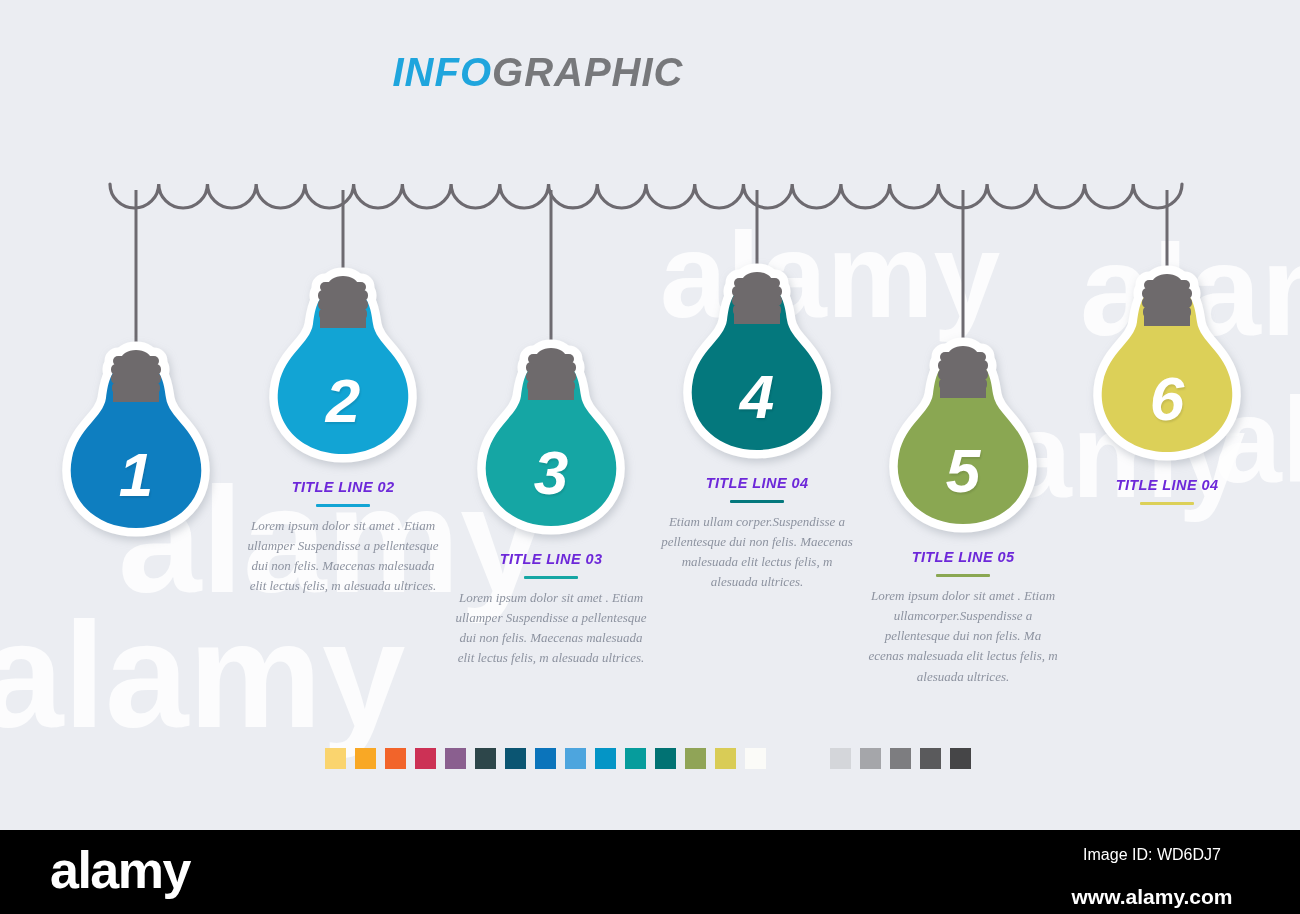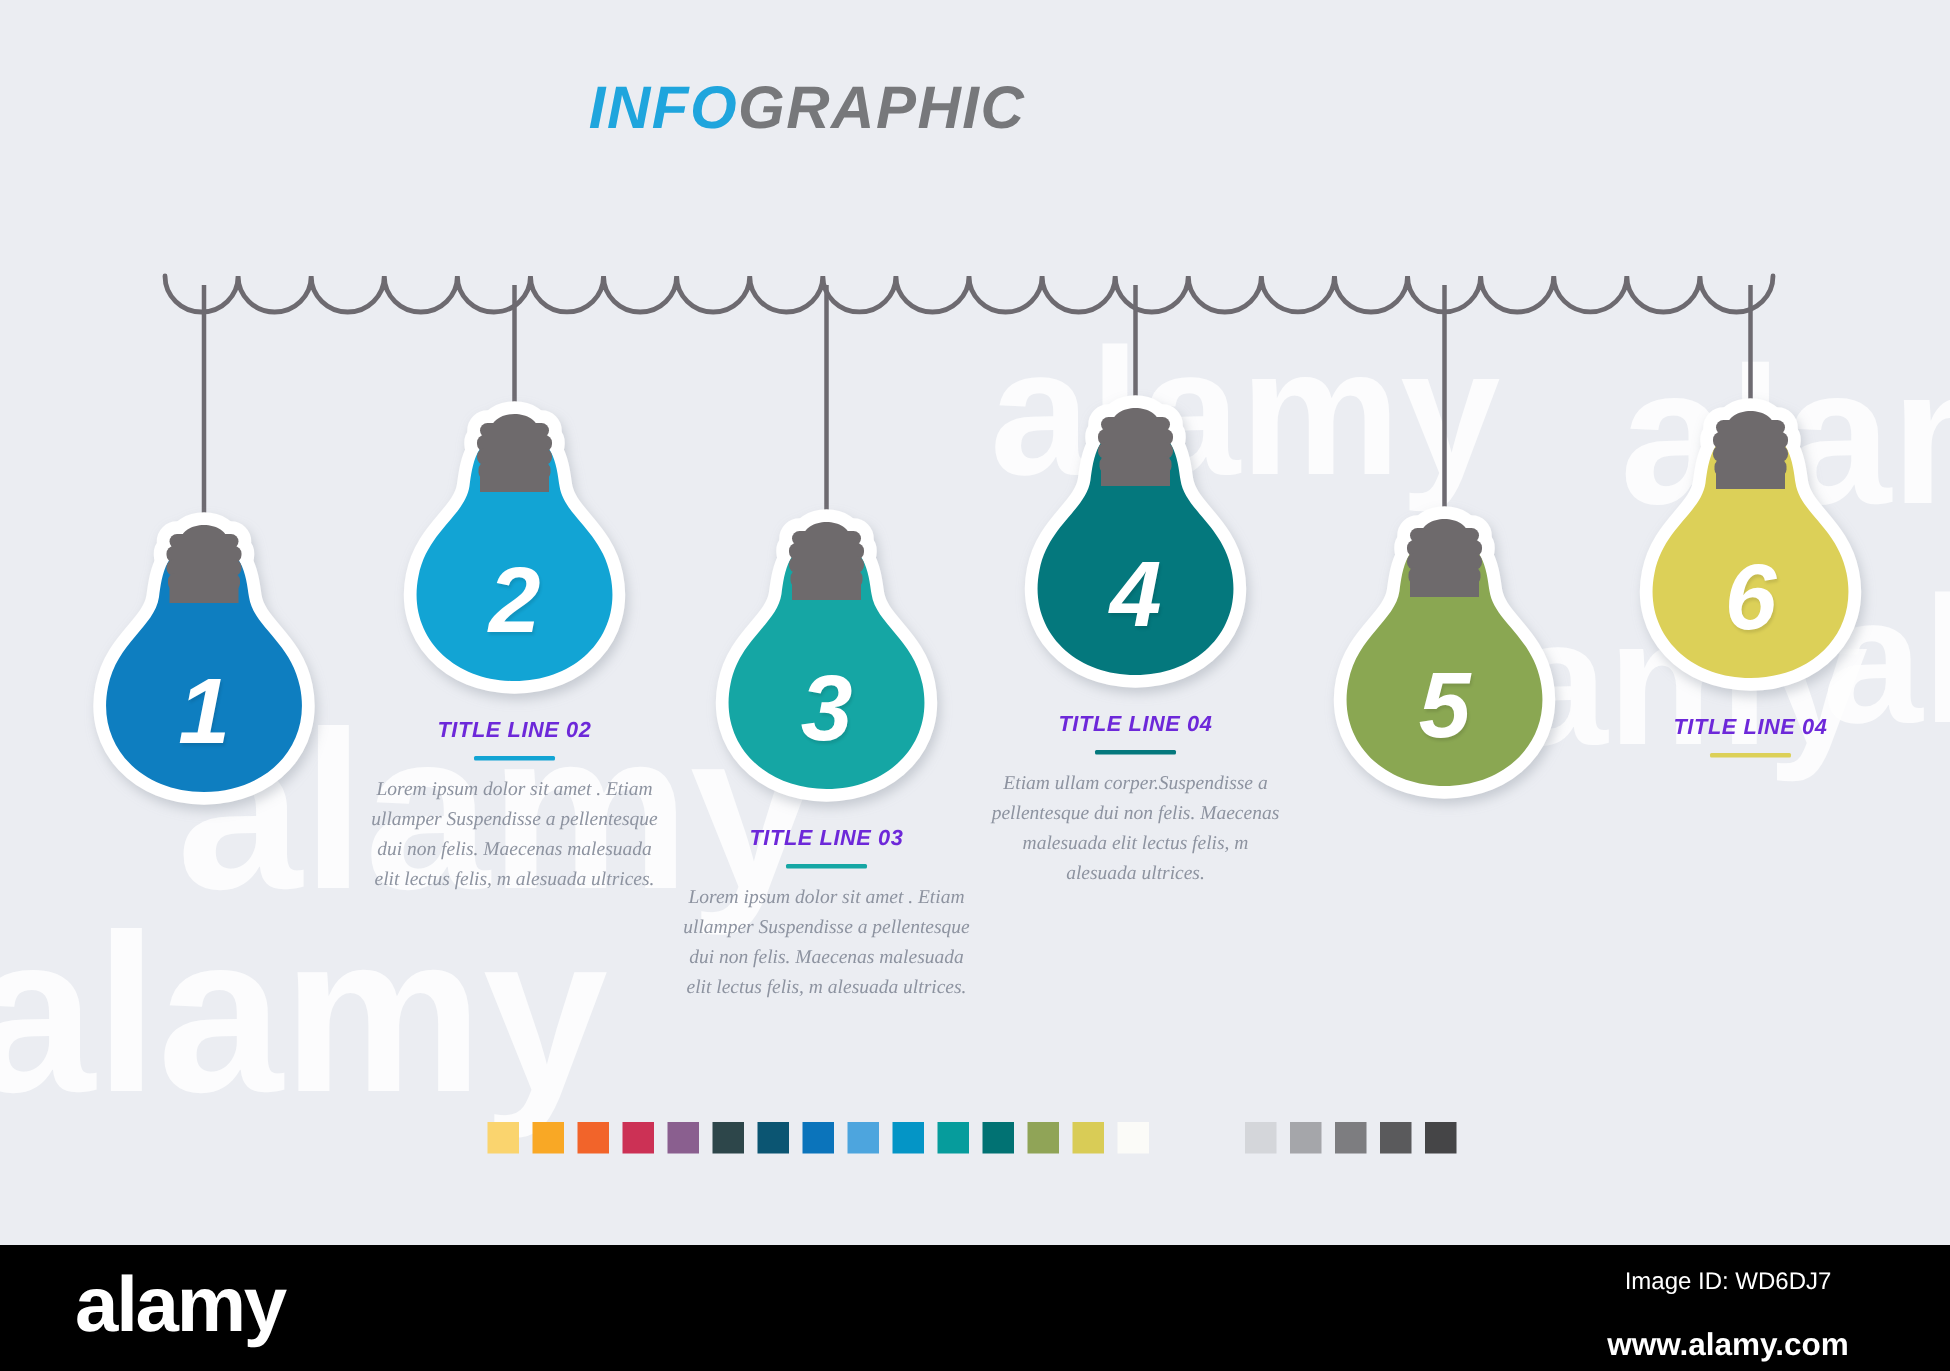--- a/index.html
+++ b/index.html
@@ -375,20 +375,25 @@
             <g>
               <path d="M 64 30 C 64 14 96 14 96 30 Z" fill="#6e6a6c"></path>
               <rect x="57" y="24" width="46" height="10" rx="5" ry="5" fill="#6e6a6c"></rect>
               <rect x="55" y="32" width="50" height="11" rx="5" ry="5" fill="#6e6a6c"></rect>
               <rect x="55" y="41" width="50" height="11" rx="5" ry="5" fill="#6e6a6c"></rect>
               <rect x="56" y="50" width="48" height="12" rx="5" ry="5" fill="#6e6a6c"></rect>
               <rect x="57" y="56" width="46" height="14" fill="#6e6a6c"></rect>
             </g>
           </svg>
           <div class="bulb-num">5</div>
+        </div>
+        <div class="bulb-text">
+          <div class="bulb-title">TITLE LINE 05</div>
+          <div class="bulb-rule" style="background: rgb(138, 167, 82);"></div>
+          <div class="bulb-body">Lorem ipsum dolor sit amet . Etiam ullamcorper.Suspendisse a pellentesque dui non felis. Ma ecenas malesuada elit lectus felis, m alesuada ultrices.</div>
         </div>
       </div>
       <div class="bulb-item" style="left: 1057px; top: 256px;">
         <div class="bulb-wrap">
           <svg class="bulb-svg" viewBox="0 0 160 215">
             <defs>
               <filter id="sh5" x="-30%" y="-30%" width="170%" height="170%">
                 <feDropShadow dx="2" dy="4" stdDeviation="4" flood-color="#9aa0ab" flood-opacity="0.45"></feDropShadow>
               </filter>
             </defs>

